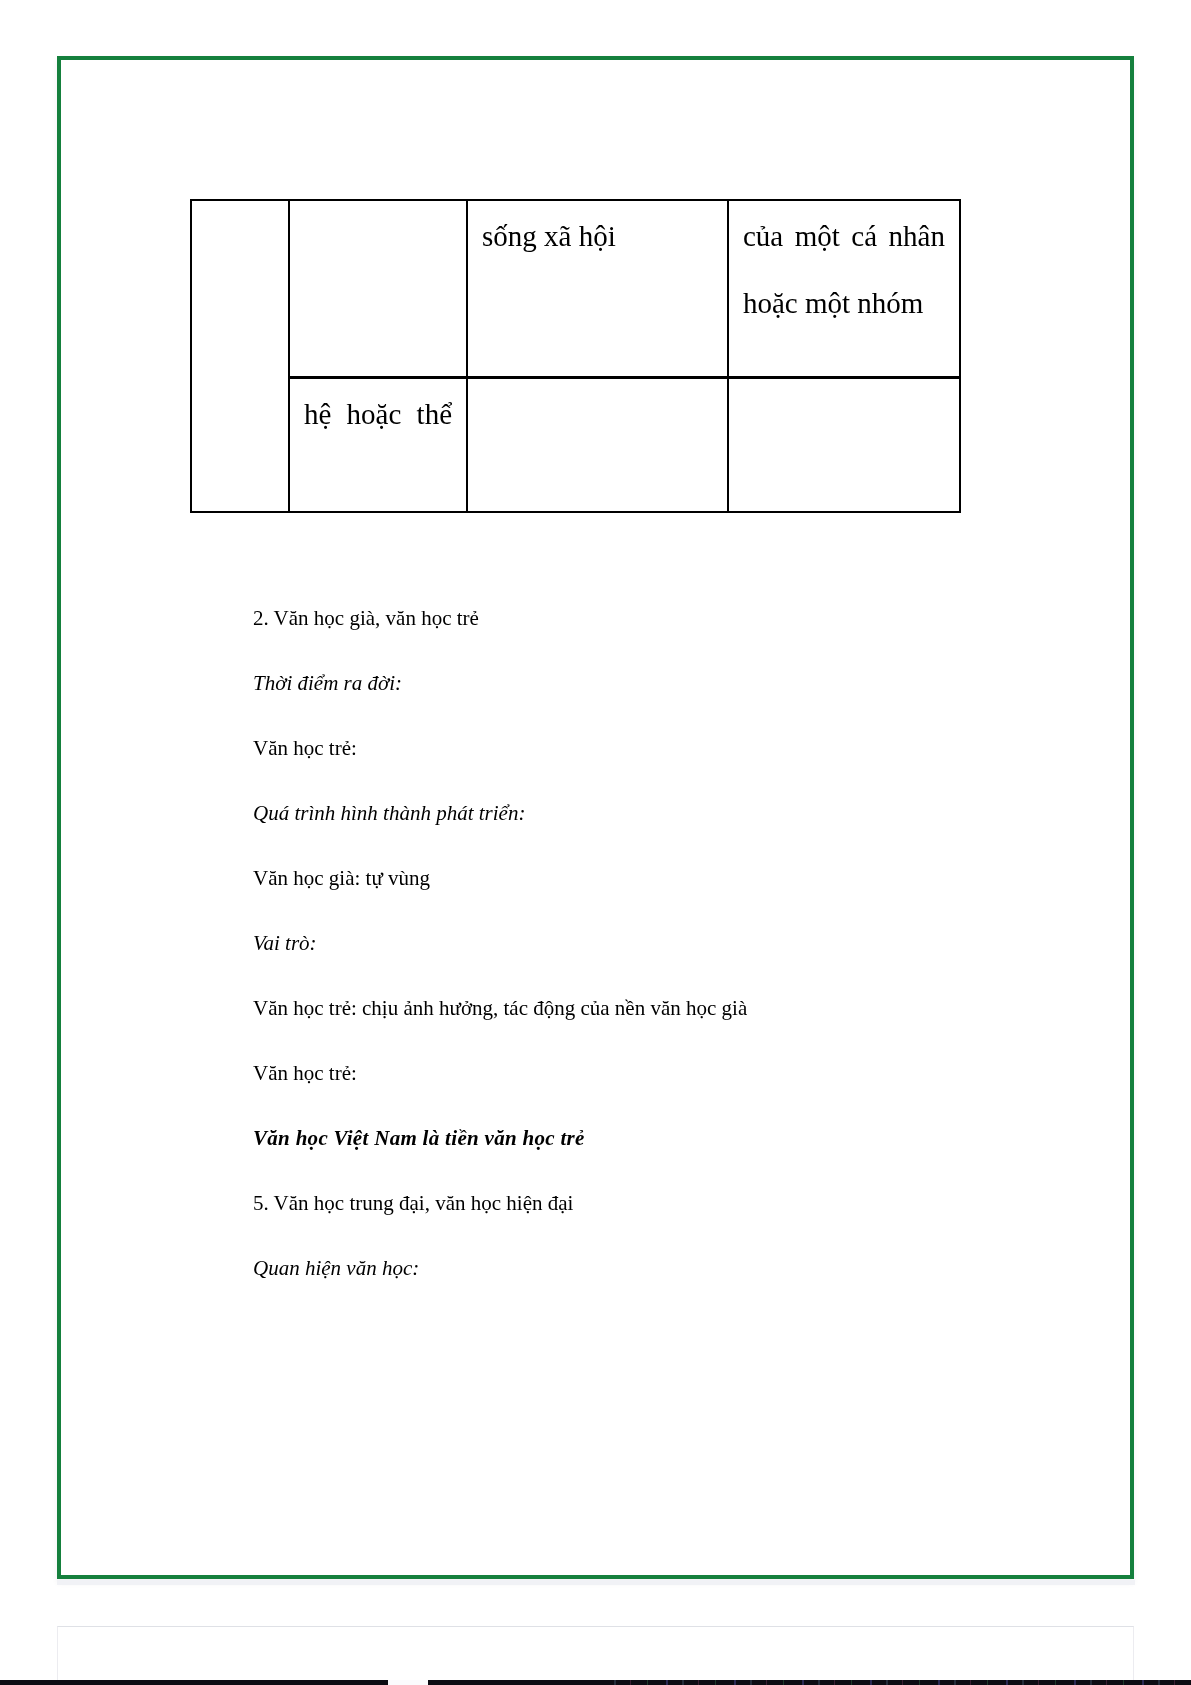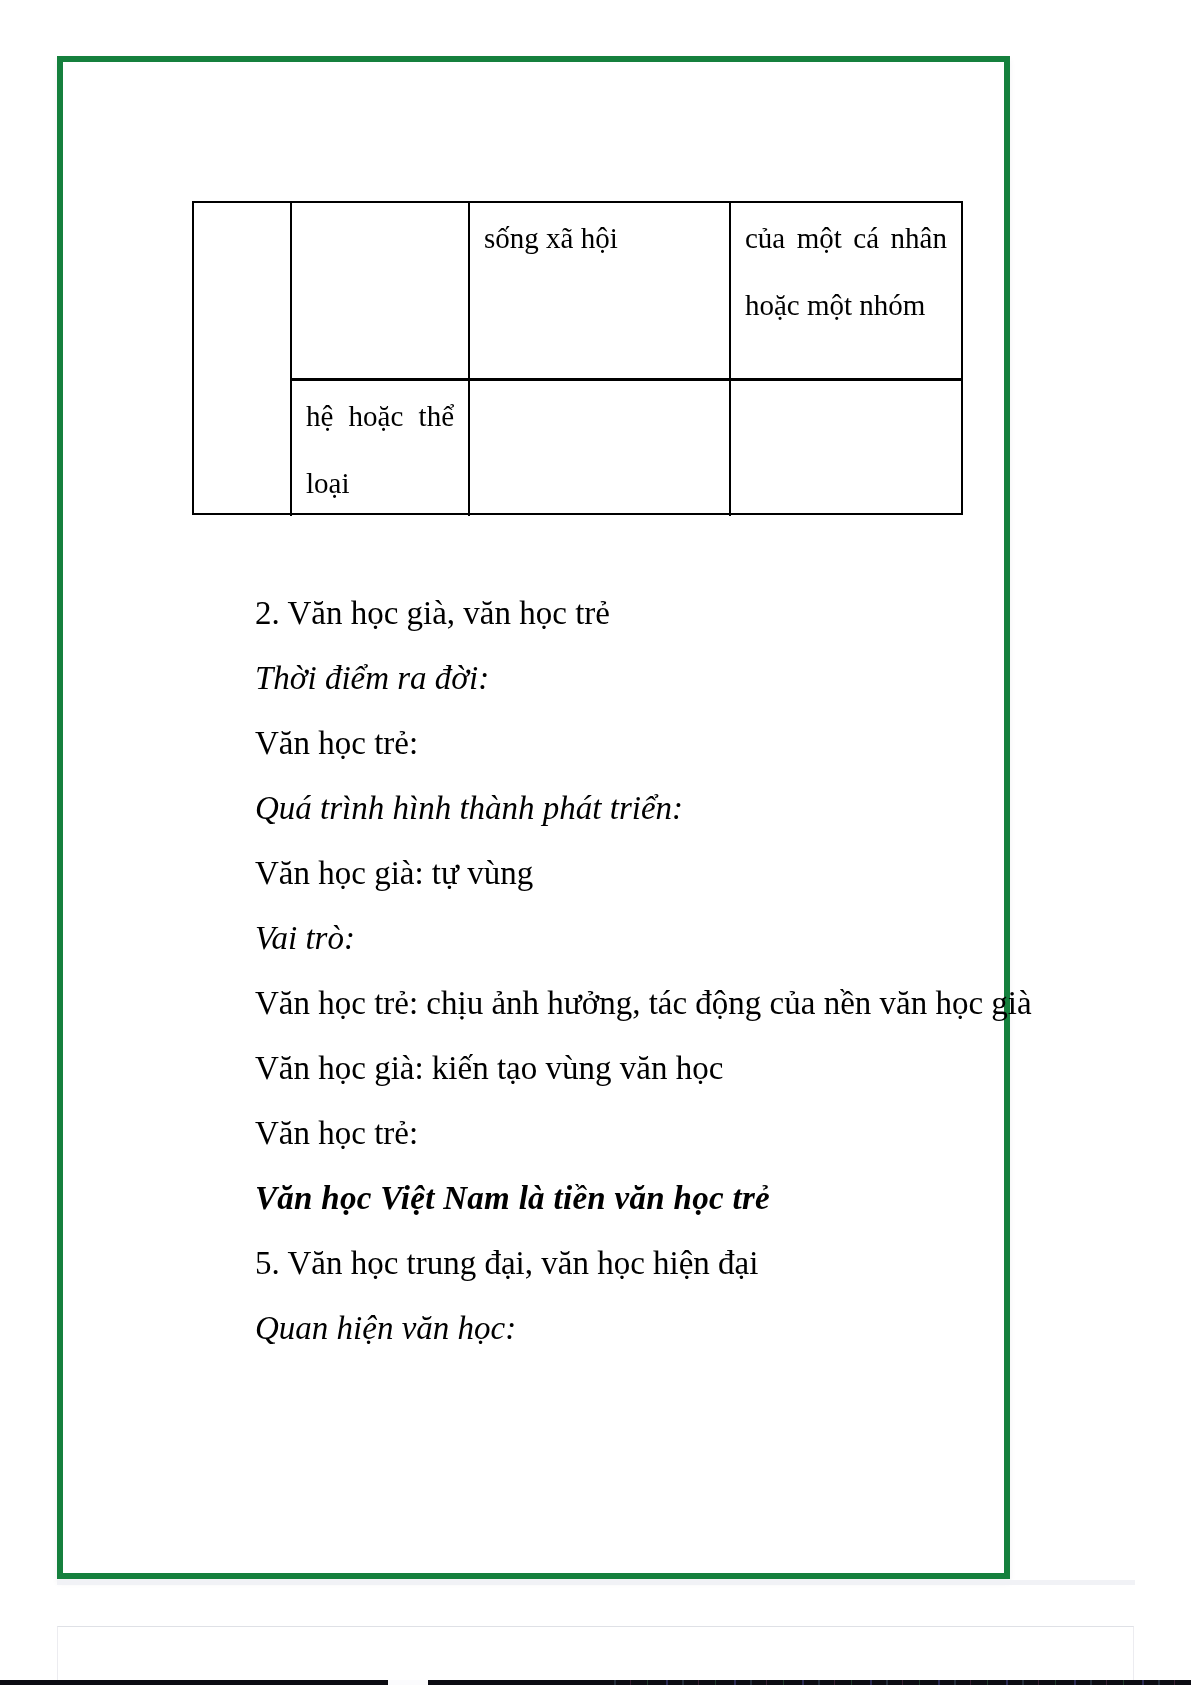--- a/index.html
+++ b/index.html
@@ -10,23 +10,23 @@
     background: #ffffff;
     font-family: "Liberation Serif", serif;
     color: #000000;
     overflow: hidden;
   }
 
   
   .page {
     position: absolute;
     left: 57px; top: 56px;
-    width: 953px; height: 1523px;
+    width: 1077px; height: 1523px;
     background: #ffffff;
-    border: 6px solid #15803d;
+    border: 4px solid #15803d;
     box-shadow: 0 4px 6px rgba(30,40,70,0.06);
   }
 
   
   .doc-table {
     position: absolute;
     left: 129px; top: 139px;           
     width: 771px; height: 314px;
     border: 2px solid #000;
     display: grid;
@@ -44,21 +44,21 @@
   
   .paras {
     position: absolute;
     left: 192px; top: 504px;           
     width: 820px;
   }
   .para {
     height: 65px;
     display: flex;
     align-items: flex-end;
-    font-size: 33px;
+    font-size: 21px;
     line-height: 1.05;
     white-space: nowrap;
   }
   .para.italic { font-style: italic; text-align: right; }
   .para.bold-italic { font-style: italic; font-weight: bold; letter-spacing: 0.3px; text-align: right; }
 
   
   .page-gap-shadow {
     position: absolute;
     left: 57px; top: 1580px;
@@ -111,36 +111,34 @@
       <div>sống xã hội</div>
     </div>
 
     <div class="cell">
       <div class="just">của một cá nhân</div>
       <div>hoặc một nhóm</div>
     </div>
 
     <div class="cell row2">
       <div class="just">hệ hoặc thể</div>
-      <div>loại</div>
     </div>
 
     <div class="cell row2"></div>
     <div class="cell row2"></div>
   </div>
 
   <div class="paras">
       <p class="para ">2. Văn học già, văn học trẻ</p>
       <p class="para italic">Thời điểm ra đời:</p>
       <p class="para ">Văn học trẻ:</p>
       <p class="para italic">Quá trình hình thành phát triển:</p>
       <p class="para ">Văn học già: tự vùng</p>
       <p class="para italic">Vai trò:</p>
       <p class="para ">Văn học trẻ: chịu ảnh hưởng, tác động của nền văn học già</p>
-      <p class="para ">Văn học già: kiến tạo vùng văn học</p>
       <p class="para ">Văn học trẻ:</p>
       <p class="para bold-italic">Văn học Việt Nam là tiền văn học trẻ</p>
       <p class="para ">5. Văn học trung đại, văn học hiện đại</p>
       <p class="para italic">Quan hiện văn học:</p>
     </div>
 
 </div>
 
 <div class="page-gap-shadow"></div>
 

